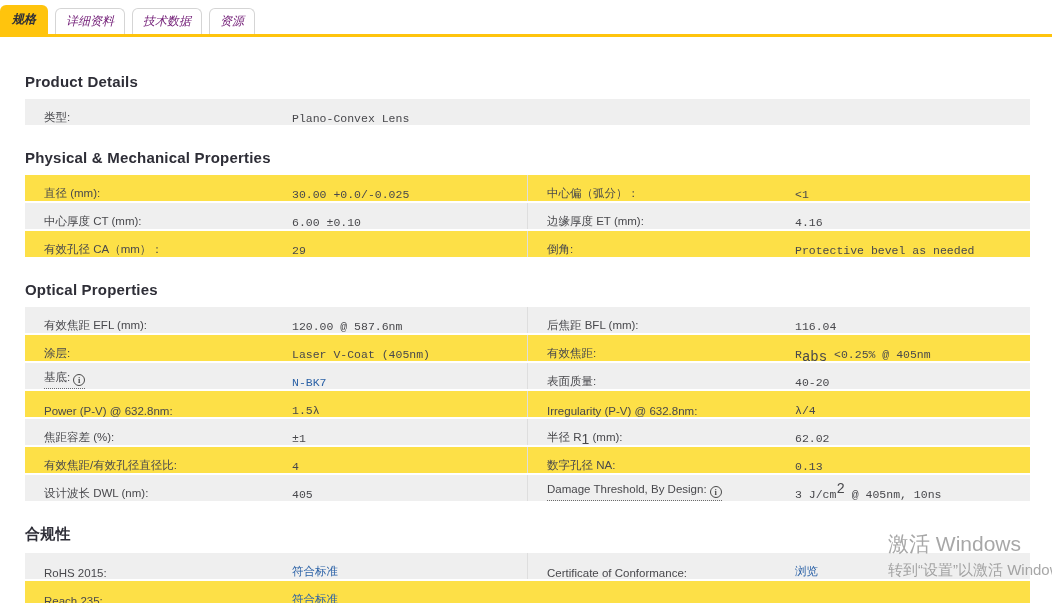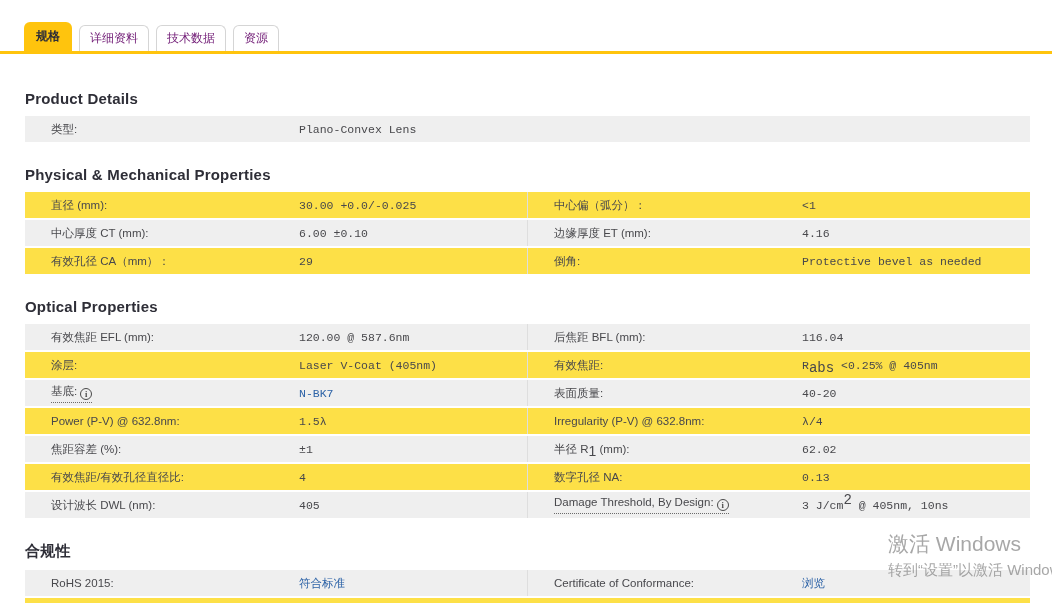--- a/index.html
+++ b/index.html
@@ -13,22 +13,23 @@
   *{box-sizing:border-box;}
   html,body{margin:0;padding:0;}
   body{
     width:1052px;height:603px;overflow:hidden;position:relative;
     background:#fff;color:var(--text);
     font-family:"Liberation Sans","DejaVu Sans",sans-serif;
   }
   
   .tabbar{
     display:flex;align-items:flex-end;gap:7px;
-    height:54px;padding-left:24px;
+    height:37px;
     border-bottom:3px solid var(--yellow);
+    font-style:italic;
   }
   .tab{
     font-size:12px;line-height:1;cursor:pointer;
     border-radius:6px 6px 0 0;white-space:nowrap;
   }
   .tab.active{
     background:var(--yellow);color:#2e2e37;font-weight:bold;
     padding:8px 12px 9px;
   }
   .tab.inactive{
@@ -45,22 +46,22 @@
     letter-spacing:.2px;
   }
   .spec-table{margin-top:9px;}
   .spec-row{
     display:flex;align-items:stretch;
     min-height:26px;margin-bottom:2px;
     background:#fde047;
   }
   .spec-row.shade{background:var(--row-gray);}
   .half{
-    flex:1 1 0;display:flex;align-items:center;
-    padding-left:26px;min-height:26px;
+    flex:1 1 0;display:flex;align-items:flex-end;
+    padding-left:19px;min-height:26px;
   }
   .half.divided{border-left:1px solid var(--divider);}
   .label{
     width:248px;flex:0 0 248px;
     font-size:11.5px;
   }
   .value{font-size:11.5px;font-family:Liberation Mono, monospace;}
   a.value{color:var(--link);text-decoration:none;cursor:pointer;}
   sub,sup{font-size:14px;line-height:0;}
   .dotted{

